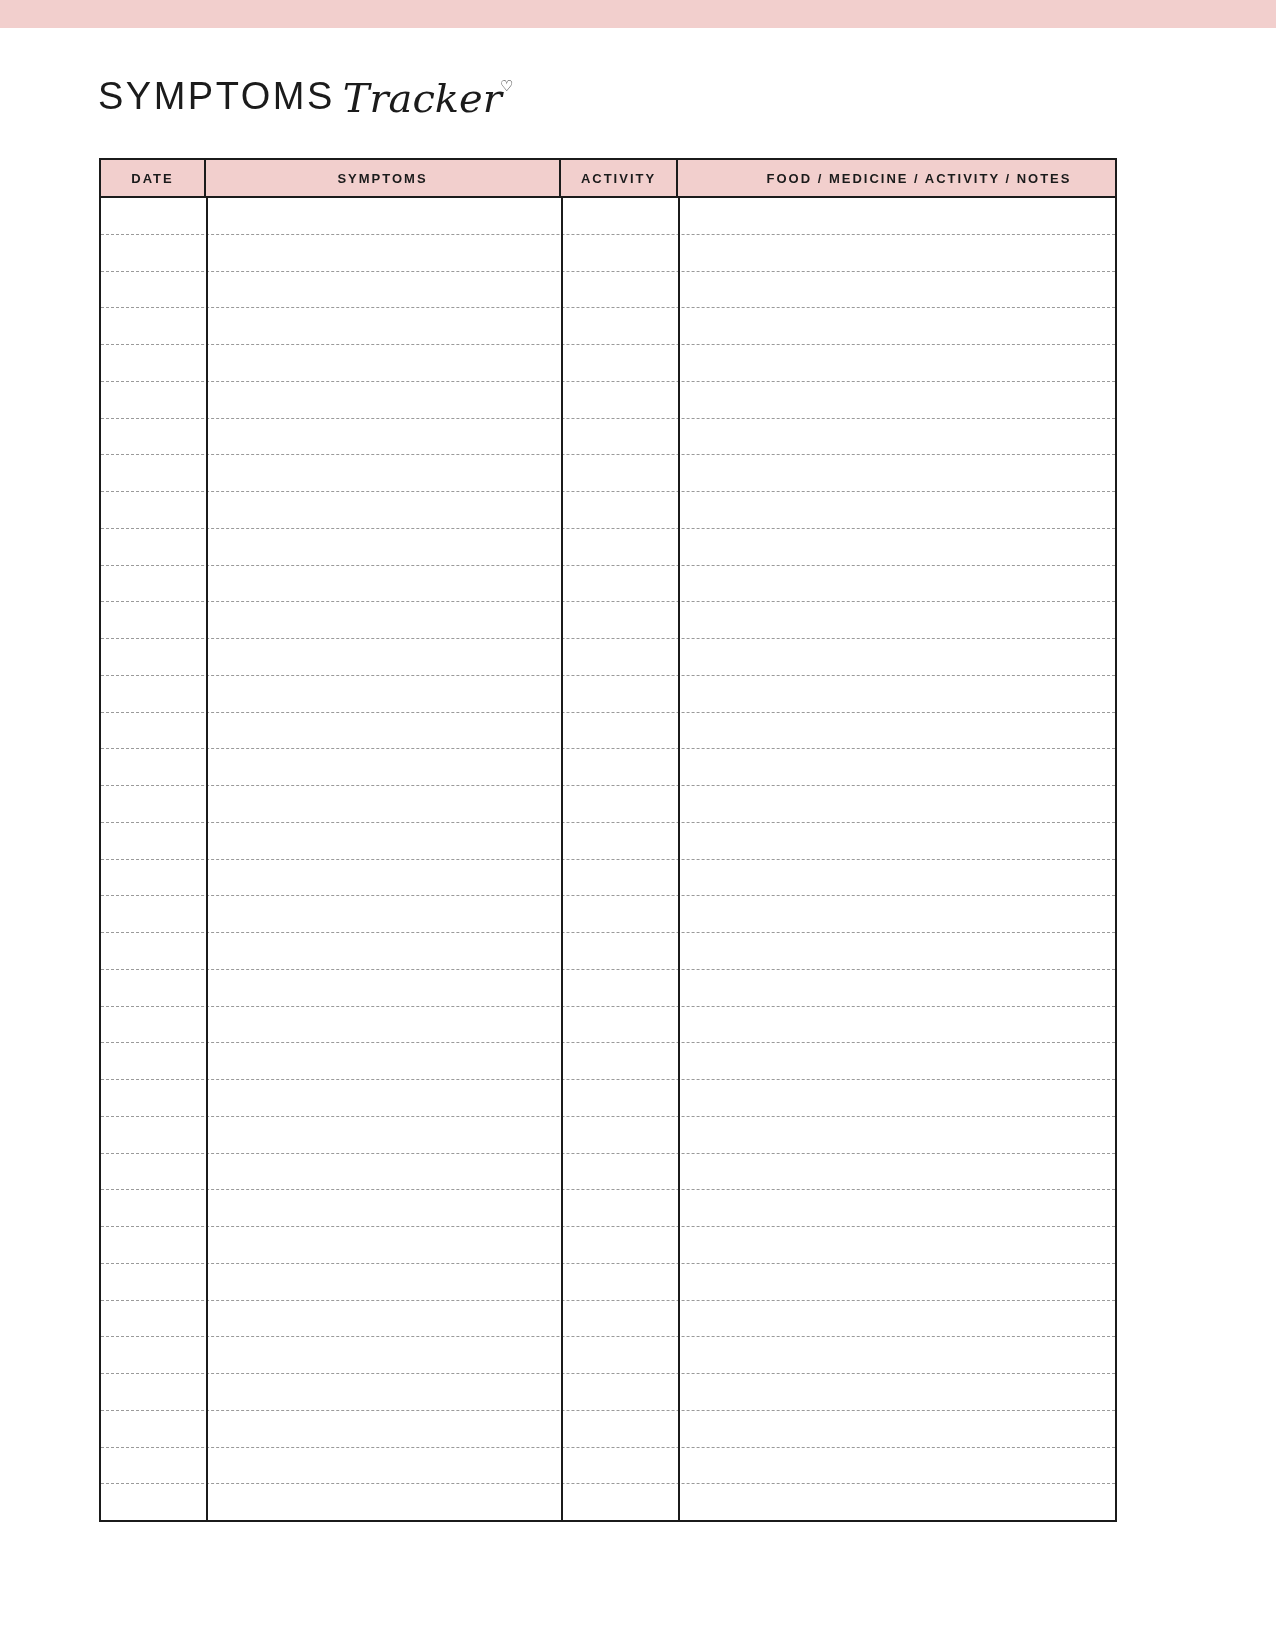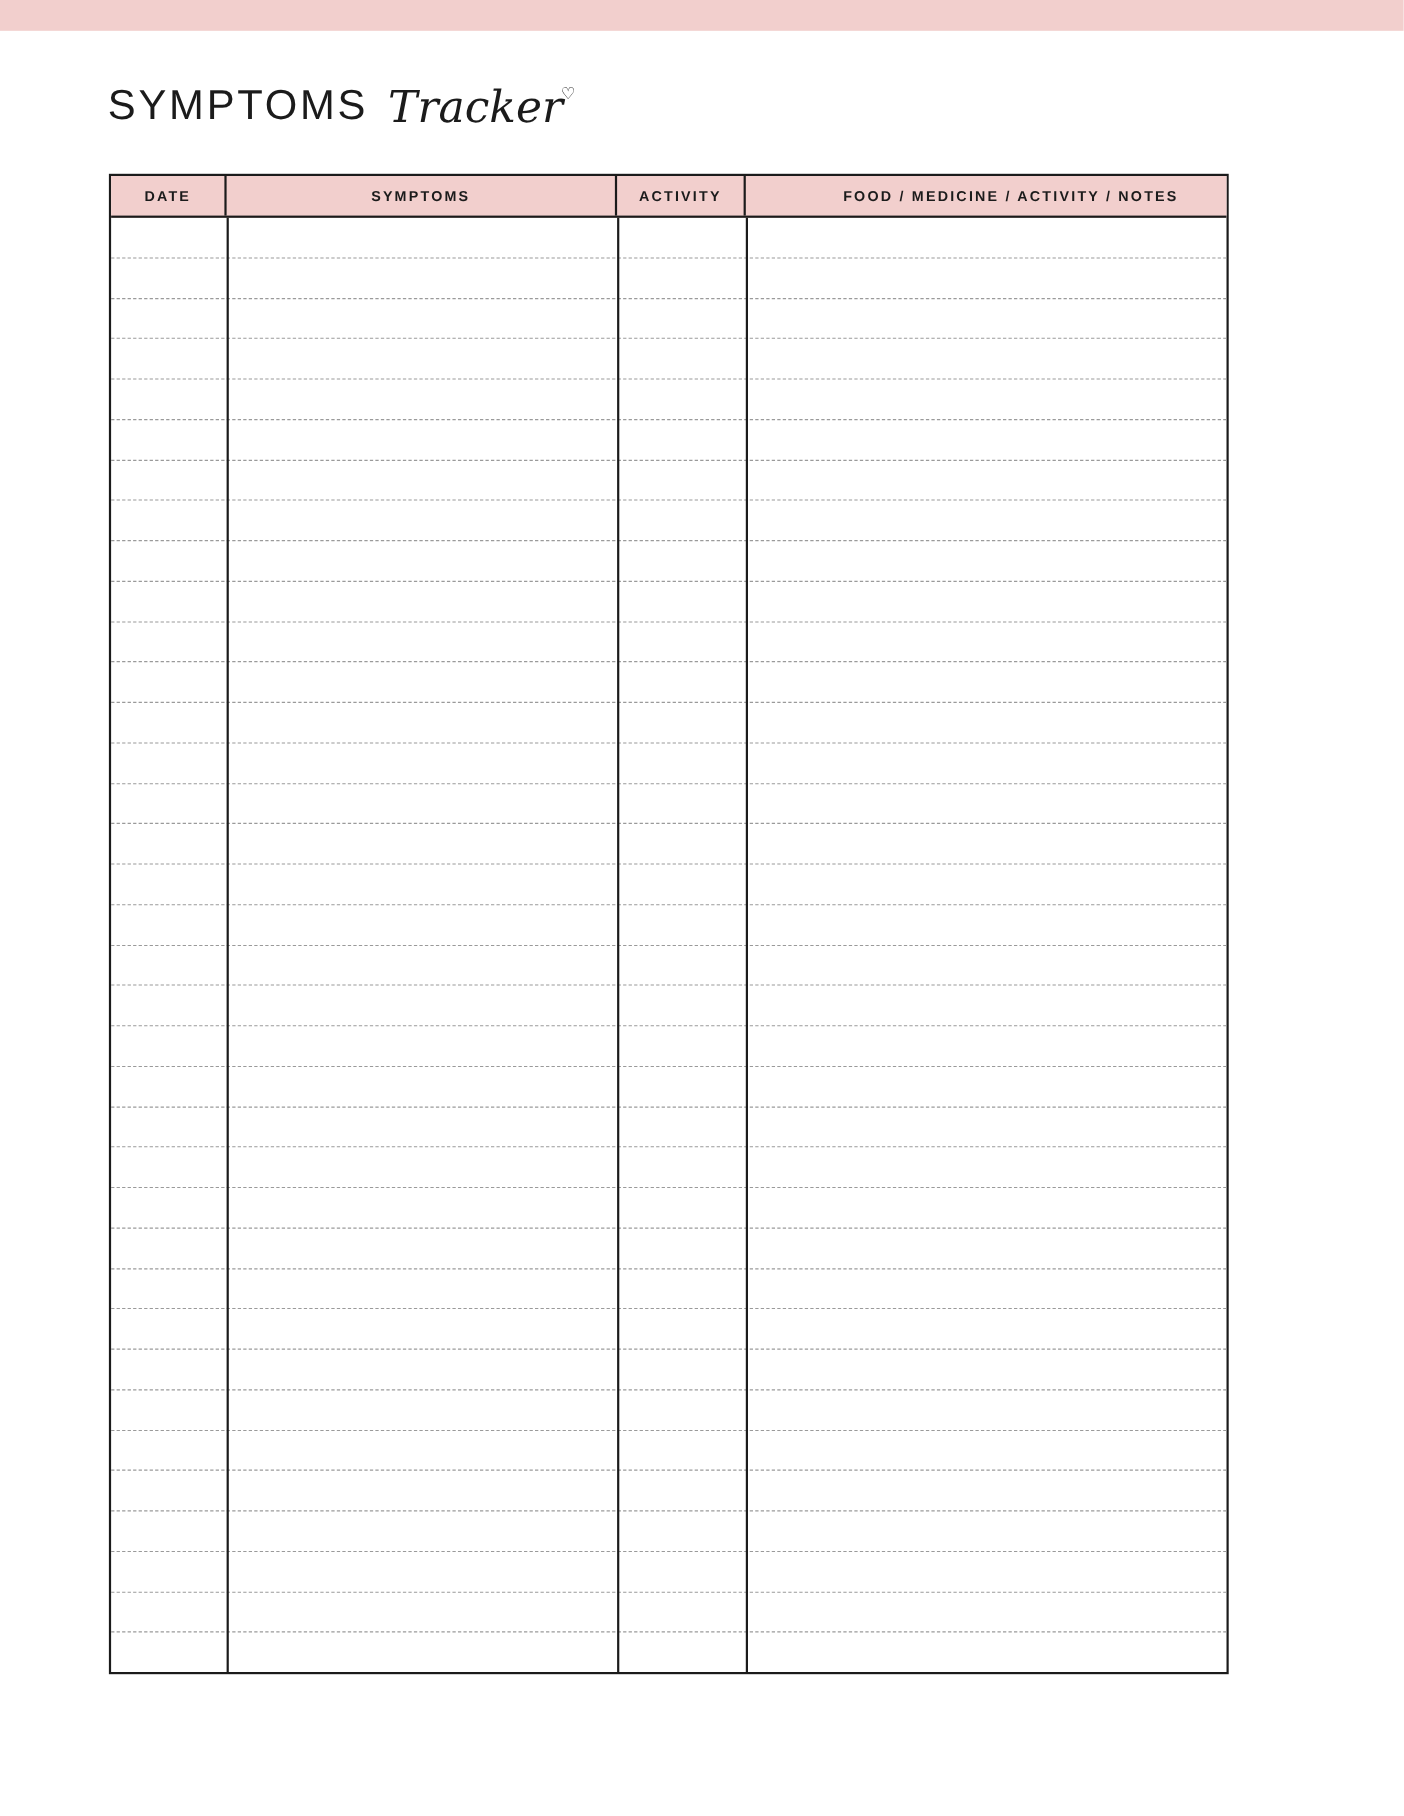--- a/index.html
+++ b/index.html
@@ -40,21 +40,21 @@
     font-weight: 400;
     color: #1b1b1b;
     line-height: 1;
   }
 
   .title-script {
     font-family: "DejaVu Serif", serif;
     font-style: italic;
     font-size: 40px;
     color: #1b1b1b;
-    margin-left: 18px;
+    margin-left: 8px;
     line-height: 1;
     position: relative;
     top: 3px;
   }
 
   .heart-icon {
     position: relative;
     top: -22px;
     left: -2px;
     color: #1b1b1b;

